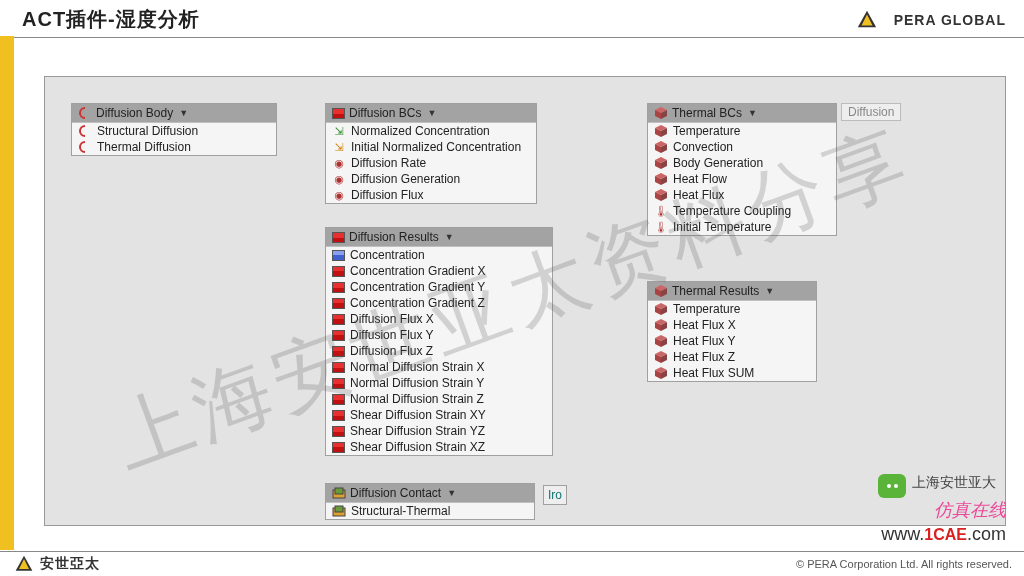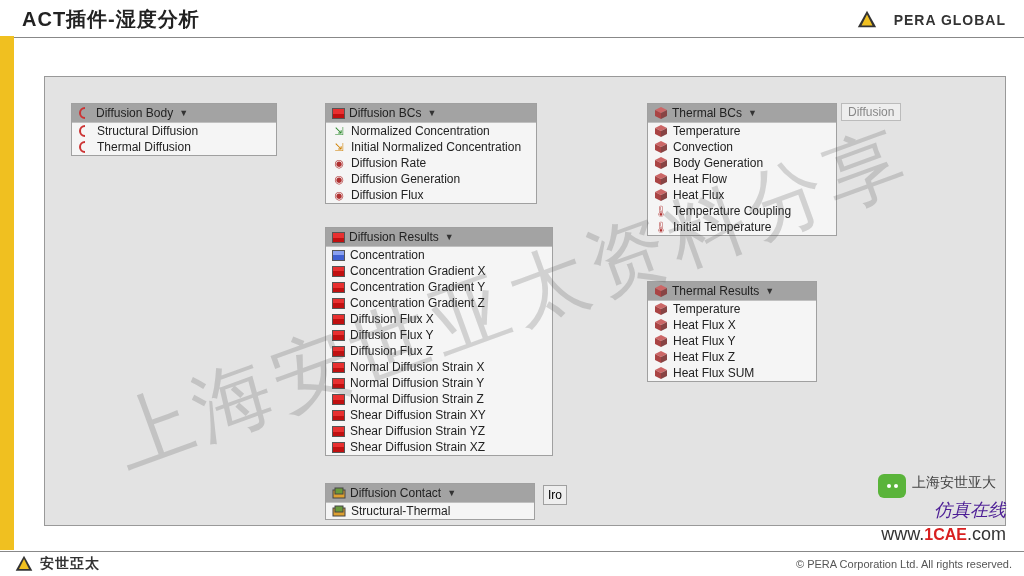--- a/index.html
+++ b/index.html
@@ -15,28 +15,28 @@
   .menu-head .caret { font-size: 9px; color: #333; margin-left: 2px; }
   .menu-item { display: flex; align-items: center; gap: 5px; padding: 1px 8px 1px 6px; white-space: nowrap; }
   .ico { width: 14px; height: 14px; display: inline-flex; align-items: center; justify-content: center; font-size: 11px; flex: none; }
   .ico svg { width: 14px; height: 14px; }
   .red-block { width: 13px; height: 11px; background: linear-gradient(#e83030 50%, #c01010 50%); border: 1px solid #555; }
   .blue-block { width: 13px; height: 11px; background: linear-gradient(#89a0f0 50%, #4060d0 50%); border: 1px solid #555; }
   .bottom-bar { position: absolute; left: 0; right: 0; bottom: 0; display: flex; justify-content: space-between; align-items: center; padding: 2px 12px 2px 14px; border-top: 1px solid #888; font-size: 11px; }
   .bottom-left { display:flex; align-items:center; gap:6px; font-size:14px; font-weight:600; color:#333; letter-spacing:1px;}
   .bottom-left svg { width:20px; height:20px; }
   .link-box { position: absolute; right: 18px; bottom: 30px; font-size: 18px; text-align: right; line-height: 1.3; }
-  .cn-italic { font-style: italic; color: #4c1d95; }
+  .cn-italic { font-style: italic; color: #ec4899; }
   .link-red { color: #d82020; font-weight: 600; font-size: 16px; text-align: center; }
   .wechat { position: absolute; right: 28px; bottom: 78px; display: flex; align-items: flex-start; gap: 6px; color: #444; font-size: 14px; margin-top: 27px; }
   .wechat .bubble { width: 28px; height: 24px; background: #5ab43a; border-radius: 6px; position: relative; display:flex; align-items:center; justify-content:center; gap:3px; }
   .wechat .bubble::after { content:""; position:absolute; bottom:-4px; left:6px; border:4px solid transparent; border-top-color:#5ab43a; }
   .wechat .bubble i { width:4px; height:4px; background:#fff; border-radius:50%; display:block; }
   .watermark { position: absolute; left: 50%; top: 52%; transform: translate(-50%,-50%) rotate(-20deg); font-size: 78px; color: rgba(80,80,80,0.22); font-weight: 400; white-space: nowrap; pointer-events: none; letter-spacing: 6px; }
-  .truncated-label { position: absolute; font-size: 12px; color:#000000; }
+  .truncated-label { position: absolute; font-size: 12px; color:#0f766e; }
   .diffusion-tag { position: absolute; font-size: 12px; color: #888; padding: 1px 6px; border:1px solid #bbb; background:#eee; }
 </style>
 </head>
 <body>
 
 <div class="top-bar">
   <div class="title">ACT插件-湿度分析</div>
   <div class="pera-logo">
     <svg viewBox="0 0 24 24">
         <polygon points="12,2 22,20 2,20" fill="#333"></polygon>

